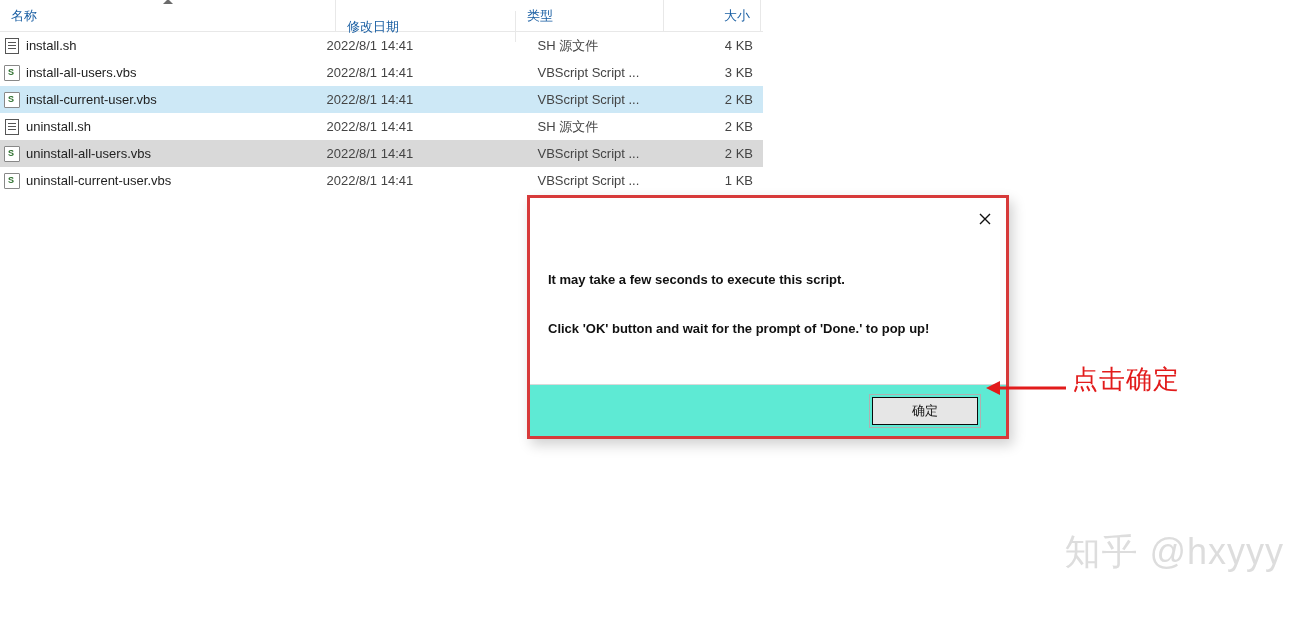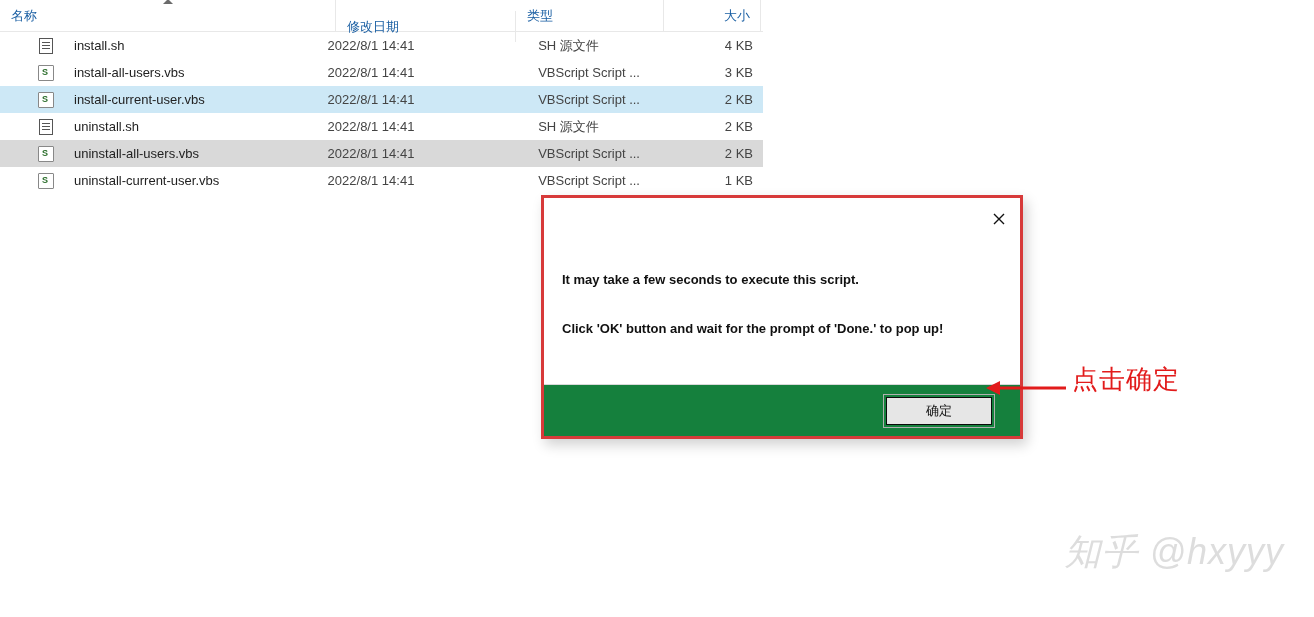--- a/index.html
+++ b/index.html
@@ -38,21 +38,21 @@
     }
     .file-row {
       display: flex;
       height: 27px;
       align-items: center;
       color: #222;
     }
     .file-row.selected { background: #cde8f6; }
     .file-row.focused { background: #d9d9d9; }
     .file-row .cell { display: flex; align-items: center; height: 100%; }
-    .file-row .cell-name { width: 336px; padding-left: 38px; gap: 20px; }
+    .file-row .cell-name { width: 336px; padding-left: 4px; gap: 6px; }
     .file-row .cell-date { width: 180px; padding-left: 10px; color: #444; }
     .file-row .cell-type { width: 148px; padding-left: 6px; color: #444; margin-left: 45px; }
     .file-row .cell-size { width: 97px; justify-content: flex-end; padding-right: 10px; color: #444; }
     .icon-slot { width: 16px; height: 16px; display: inline-flex; align-items: center; justify-content: center; }
     .icon-sh {
       width: 14px; height: 16px;
       border: 1px solid #555;
       background: linear-gradient(#fff,#fff);
       position: relative;
     }
@@ -76,21 +76,20 @@
       left: 3px; top: 1px;
     }
     
     .dialog {
       position: absolute;
       left: 527px; top: 195px;
       width: 482px; height: 244px;
       background: #fff;
       border: 3px solid #d73a3a;
       box-shadow: 4px 6px 12px rgba(0,0,0,0.18);
-      margin-left: 14px;
     }
     .dialog-close {
       position: absolute;
       right: 8px; top: 8px;
       width: 26px; height: 26px;
       display: flex; align-items: center; justify-content: center;
       color: #111; font-size: 15px;
       background: transparent;
       border: none;
       cursor: default;
@@ -99,21 +98,21 @@
       position: absolute;
       left: 18px; top: 70px; right: 18px;
       font-weight: 600;
       color: #111;
       font-size: 13px;
       line-height: 1.9;
     }
     .dialog-footer {
       position: absolute;
       left: 0; right: 0; bottom: 0; height: 52px;
-      background: #15803d;
+      background: #5eead4;
       border-top: 1px solid #d9d9d9;
       display: flex; align-items: center; justify-content: flex-end;
       padding-right: 28px;
     }
     .ok-btn {
       min-width: 106px; height: 28px;
       border: 1px solid #0a0a0a;
       outline: 1px solid #b0b0b0;
       outline-offset: 2px;
       background: #e6e6e6;
@@ -135,21 +134,20 @@
       left: 986px; top: 378px;
       width: 80px; height: 20px;
       pointer-events: none;
     }
     
     .watermark {
       position: absolute;
       right: 30px; bottom: 40px;
       color: #cfcfcf;
       font-size: 36px;
-      font-style: italic;
       letter-spacing: 1px;
       user-select: none;
       opacity: 0.7;
     }
   </style>
 </head>
 <body>
 
 <div class="file-list">
   <div class="header-row">

